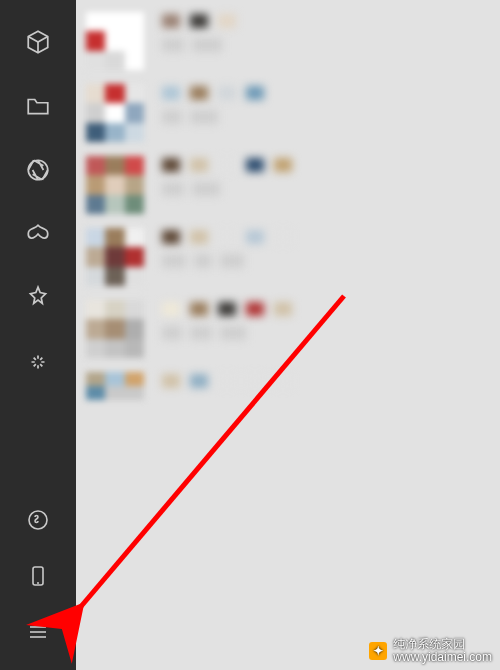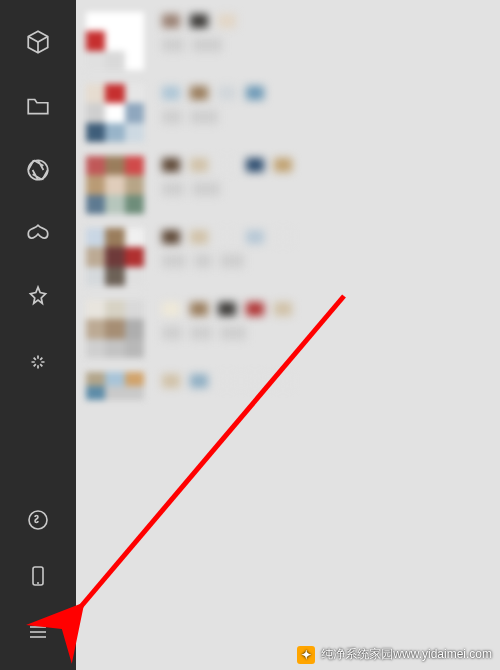--- a/index.html
+++ b/index.html
@@ -110,21 +110,21 @@
       font-size: 12px;
       text-shadow: 0 0 3px rgba(0,0,0,.6), 0 0 2px rgba(0,0,0,.8);
     }
     .watermark .logo {
       width: 18px; height: 18px;
       background: #ffa500;
       border-radius: 3px;
       display: flex; align-items: center; justify-content: center;
       color: #fff; font-size: 12px; font-weight: bold;
     }
-    .watermark .lines { display: flex; flex-direction: row; line-height: 1.1; }
+    .watermark .lines { display: flex; flex-direction: column; line-height: 1.1; }
   </style>
 </head>
 <body>
 
 <div class="sidebar">
   <div class="icon">
     <svg viewBox="0 0 24 24" width="26" height="26">
         <path d="M12 2 3 7v10l9 5 9-5V7l-9-5z"></path>
         <path d="M3 7l9 5 9-5"></path>
         <path d="M12 12v10"></path>

